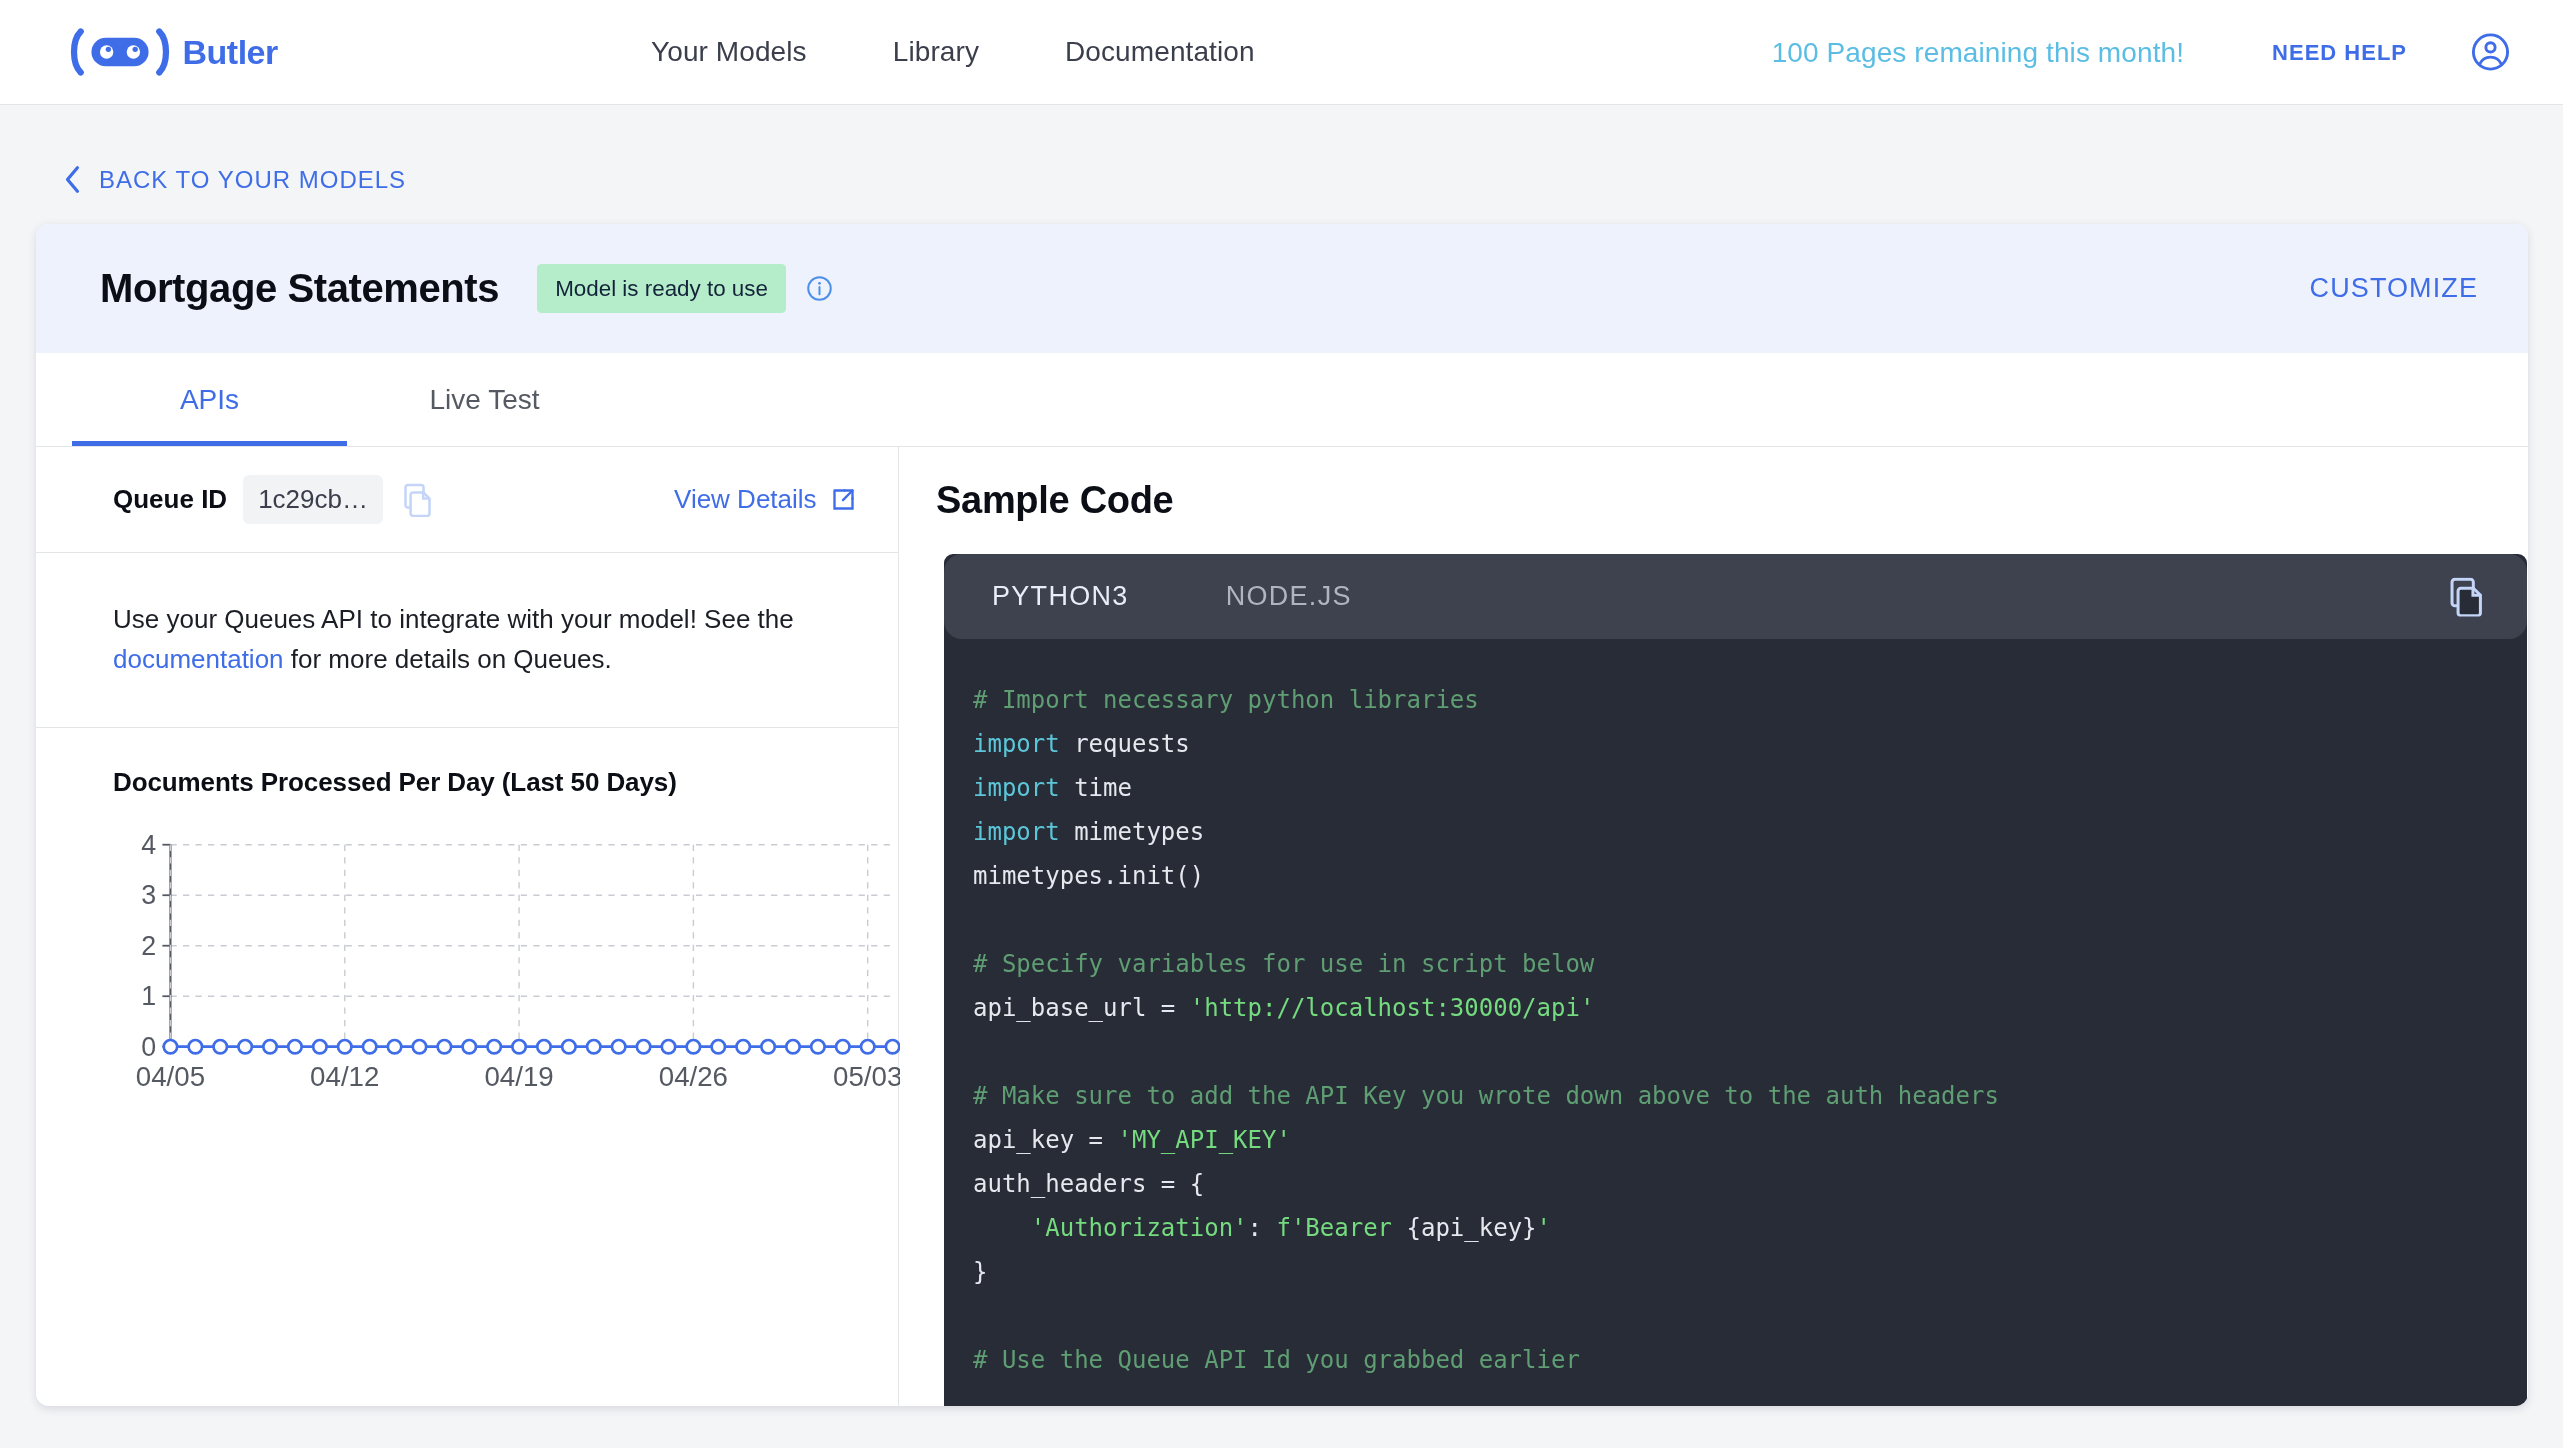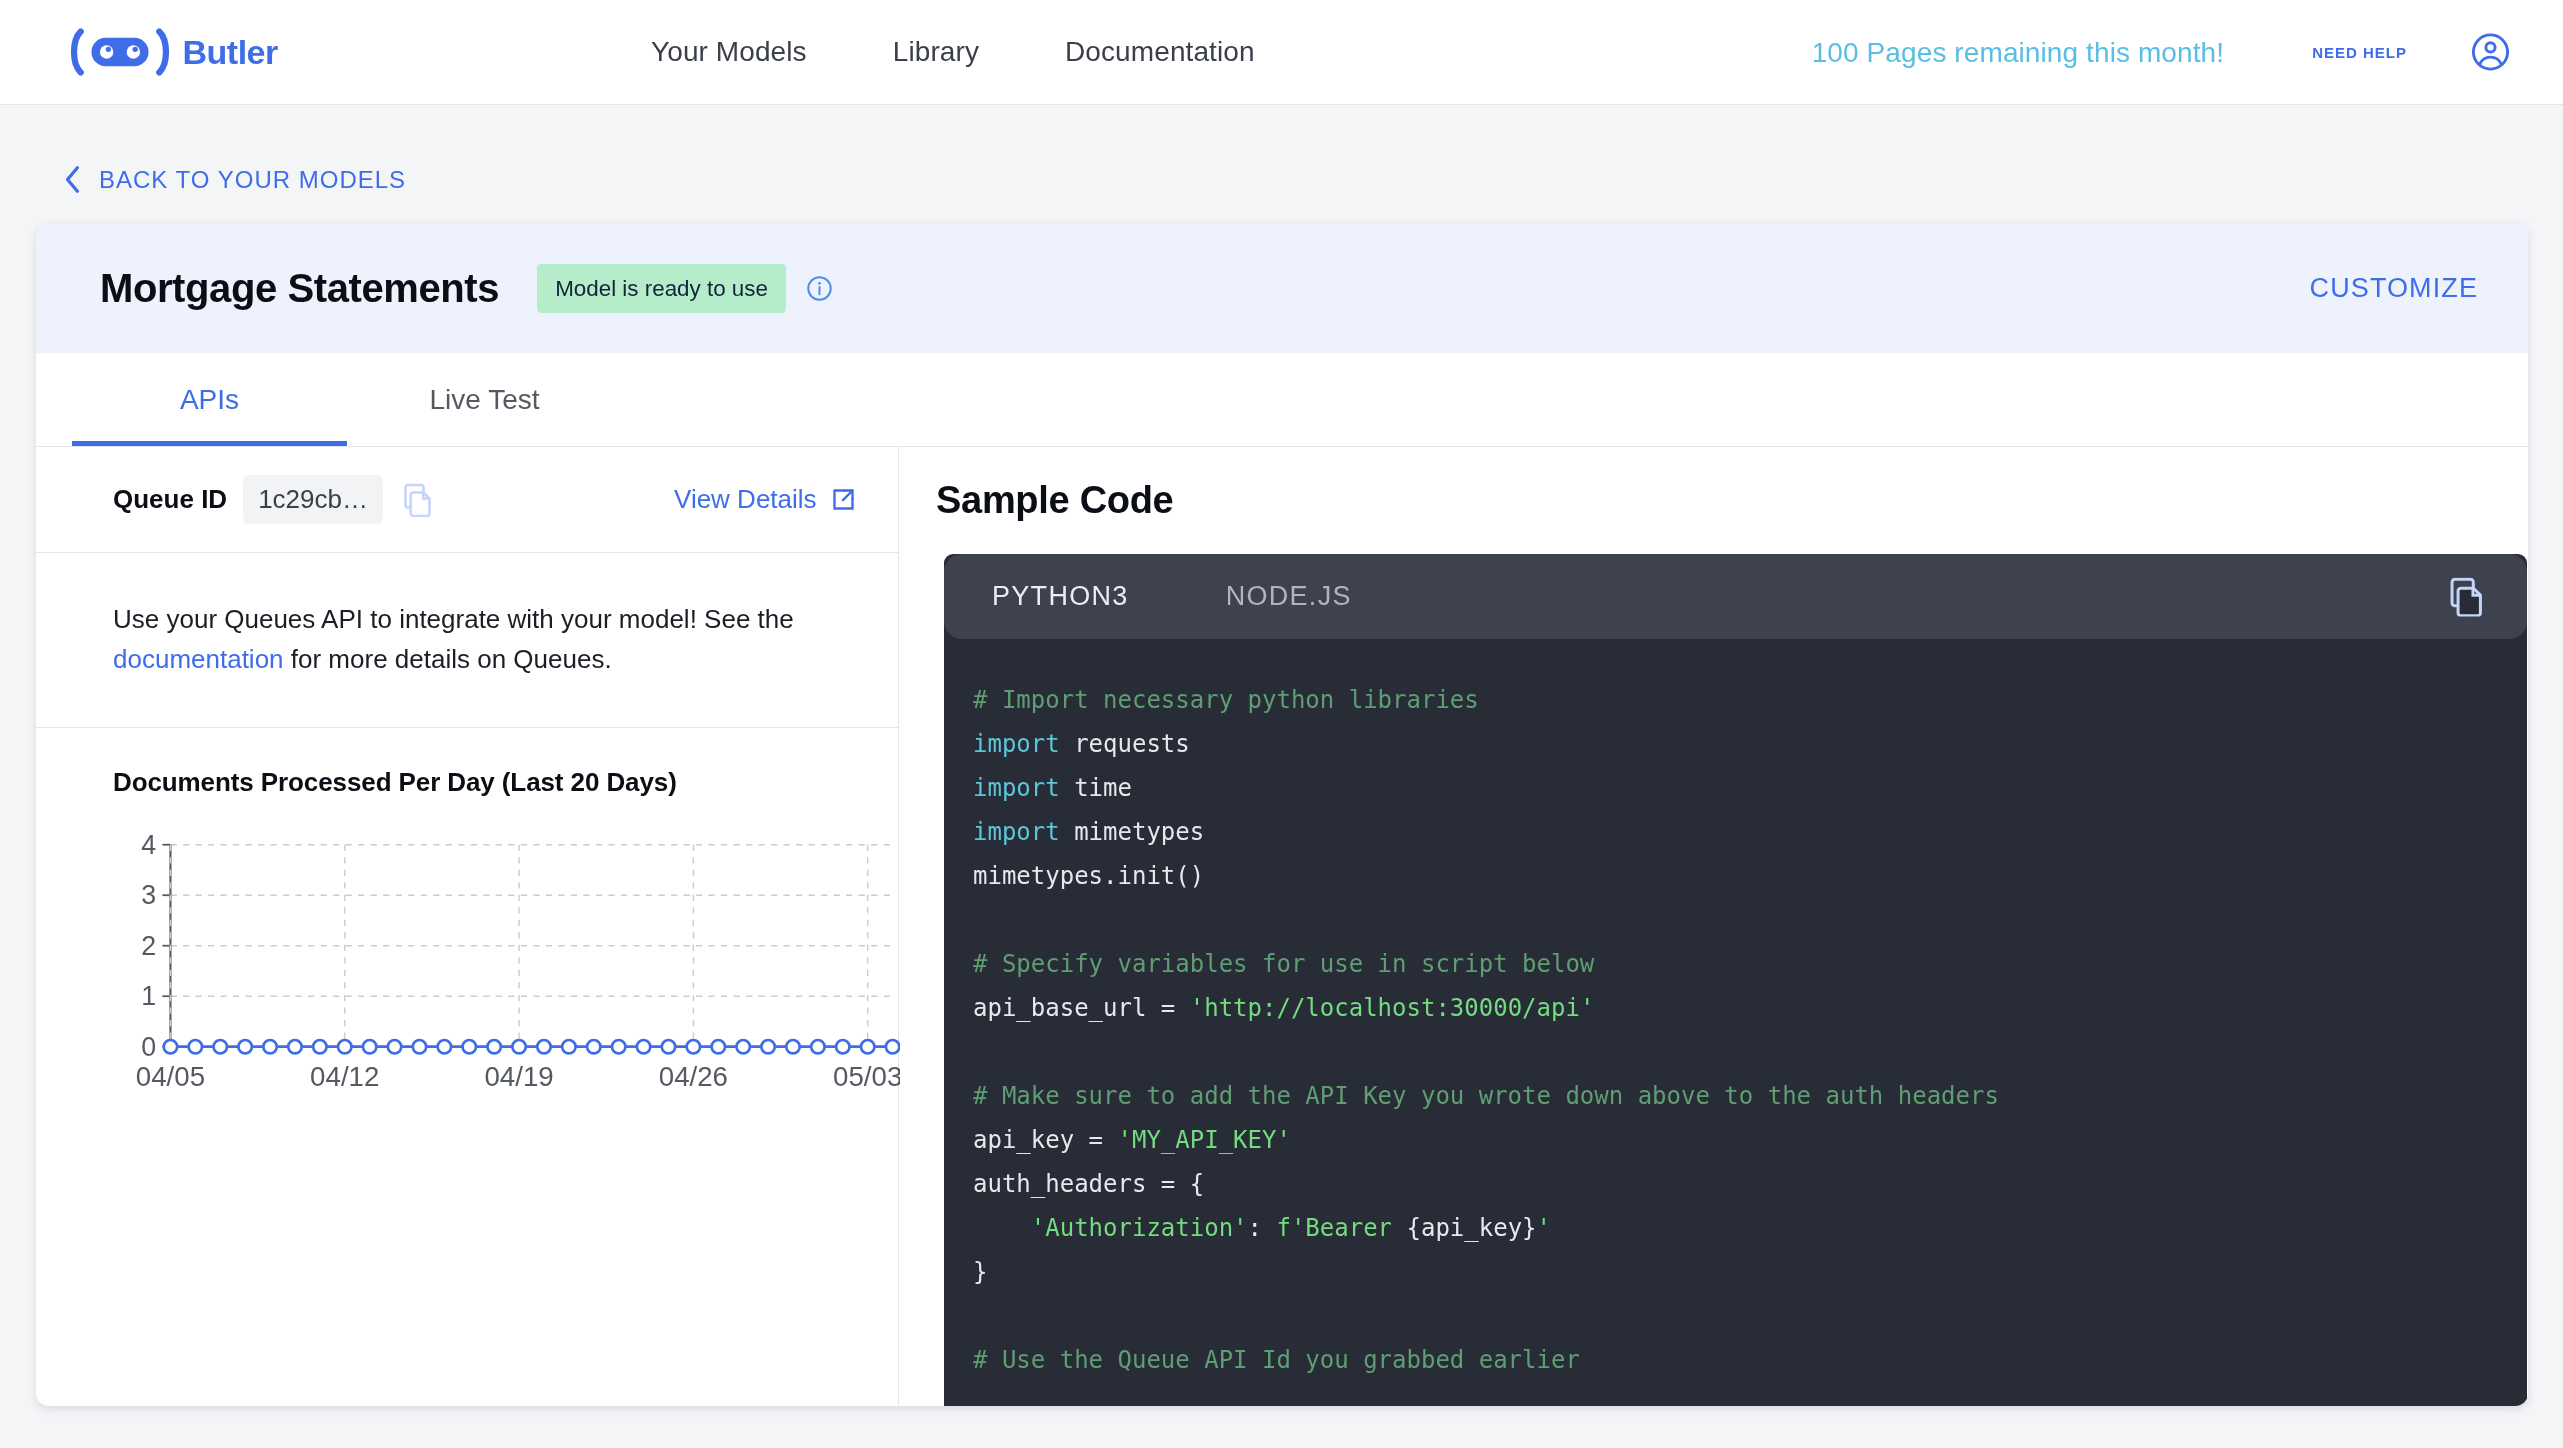--- a/index.html
+++ b/index.html
@@ -37,21 +37,21 @@
   }
   .nav-right {
     position: absolute; right: 52px; top: 50%; transform: translateY(-50%);
     display: flex; align-items: center; gap: 0px;
   }
   .pages-left {
     font-size: 28px; color: #5BBDE4; letter-spacing: 0.1px; white-space: nowrap;
     margin-right: 88px;
   }
   .need-help {
-    font-size: 15px; font-weight: 700; color: #3F6DE8; letter-spacing: 1px;
+    font-size: 22px; font-weight: 700; color: #3F6DE8; letter-spacing: 1px;
     white-space: nowrap; cursor: pointer; margin-right: 63px;
   }
   .account-icon { cursor: pointer; display: block; }
 
   
   .back-link {
     position: absolute; left: 63px; top: 165px;
     display: flex; align-items: center; gap: 18px;
     cursor: pointer;
   }
@@ -297,21 +297,21 @@
             <path d="M11.5 12.5 L20 4" stroke="#3F6DE8" stroke-width="2.1" stroke-linecap="round"></path>
           </svg>
         </div>
       </div>
 
       <div class="desc-box">
         <p class="desc-text"><span>Use your Queues API to integrate with your model! See the </span><span class="desc-link">documentation</span><span> for more details on Queues.</span></p>
       </div>
 
       <div class="chart-box">
-        <div class="chart-title">Documents Processed Per Day (Last 20 Days)</div>
+        <div class="chart-title">Documents Processed Per Day (Last 50 Days)</div>
         <div class="chart-area">
           <svg class="chart-svg" id="line-chart" width="787" height="286" viewBox="0 0 880 320">
               <line x1="55" y1="238" x2="64" y2="238" stroke="#555962" stroke-width="2"></line>
               <text x="48" y="248" text-anchor="end" font-family="&quot;Liberation Sans&quot;, sans-serif" font-size="30" fill="#555962">0</text>
               <line x1="64" y1="181.5" x2="872" y2="181.5" stroke="#C9CCD2" stroke-width="1.6" stroke-dasharray="7 7"></line>
               <line x1="55" y1="181.5" x2="64" y2="181.5" stroke="#555962" stroke-width="2"></line>
               <text x="48" y="191.5" text-anchor="end" font-family="&quot;Liberation Sans&quot;, sans-serif" font-size="30" fill="#555962">1</text>
               <line x1="64" y1="125" x2="872" y2="125" stroke="#C9CCD2" stroke-width="1.6" stroke-dasharray="7 7"></line>
               <line x1="55" y1="125" x2="64" y2="125" stroke="#555962" stroke-width="2"></line>
               <text x="48" y="135" text-anchor="end" font-family="&quot;Liberation Sans&quot;, sans-serif" font-size="30" fill="#555962">2</text>

